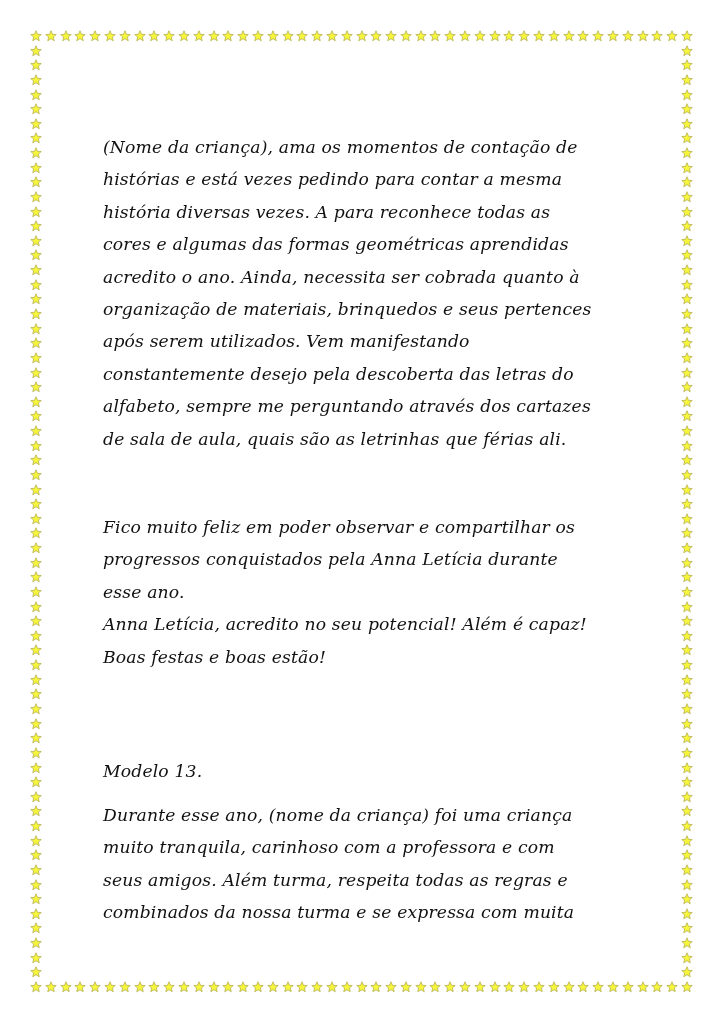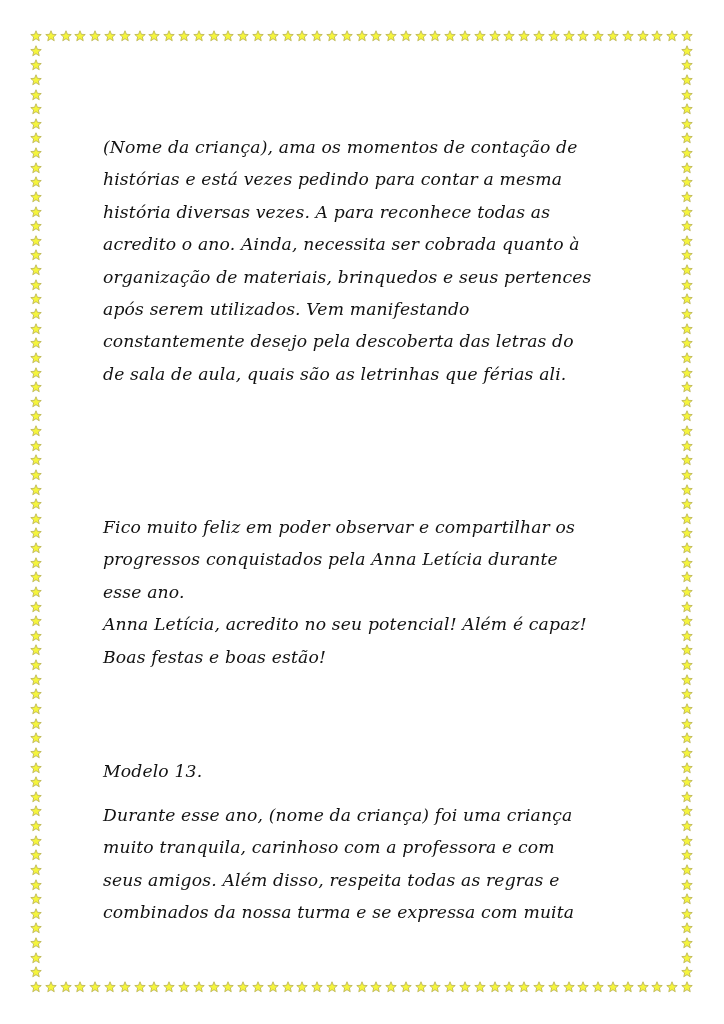--- a/index.html
+++ b/index.html
@@ -1138,38 +1138,40 @@
         <polygon points="12,1.5 14.9,8.6 22.5,9.1 16.7,14 18.5,21.5 12,17.4 5.5,21.5 7.3,14 1.5,9.1 9.1,8.6" fill="#f5f53c" stroke="#b8b050" stroke-width="1.6" stroke-linejoin="round"></polygon>
       </svg>
     </span>
   </div>
 
 <div class="content">
   <div class="block" style="top:0px;">
     <div class="line">(Nome da criança), ama os momentos de contação de</div>
     <div class="line">histórias e está vezes pedindo para contar a mesma</div>
     <div class="line">história diversas vezes. A para reconhece todas as</div>
+    <div class="line">cores e algumas das formas geométricas aprendidas</div>
     <div class="line">acredito o ano. Ainda, necessita ser cobrada quanto à</div>
     <div class="line">organização de materiais, brinquedos e seus pertences</div>
     <div class="line">após serem utilizados. Vem manifestando</div>
     <div class="line">constantemente desejo pela descoberta das letras do</div>
+    <div class="line">alfabeto, sempre me perguntando através dos cartazes</div>
     <div class="line">de sala de aula, quais são as letrinhas que férias ali.</div>
   </div>
 
   <div class="block" style="top:380px;">
     <div class="line">Fico muito feliz em poder observar e compartilhar os</div>
     <div class="line">progressos conquistados pela Anna Letícia durante</div>
     <div class="line">esse ano.</div>
     <div class="line">Anna Letícia, acredito no seu potencial!  Além é capaz!</div>
     <div class="line">Boas festas e boas estão!</div>
   </div>
 
   <div class="block" style="top:624px;">
     <div class="line">Modelo 13.</div>
   </div>
 
   <div class="block" style="top:668px;">
     <div class="line">Durante esse ano, (nome da criança) foi uma criança</div>
     <div class="line">muito tranquila, carinhoso com a professora e com</div>
-    <div class="line">seus amigos. Além disso, respeita todas as regras e</div>
+    <div class="line">seus amigos. Além turma, respeita todas as regras e</div>
     <div class="line">combinados da nossa turma e se expressa com muita</div>
   </div>
 </div>
 
 </body></html>

